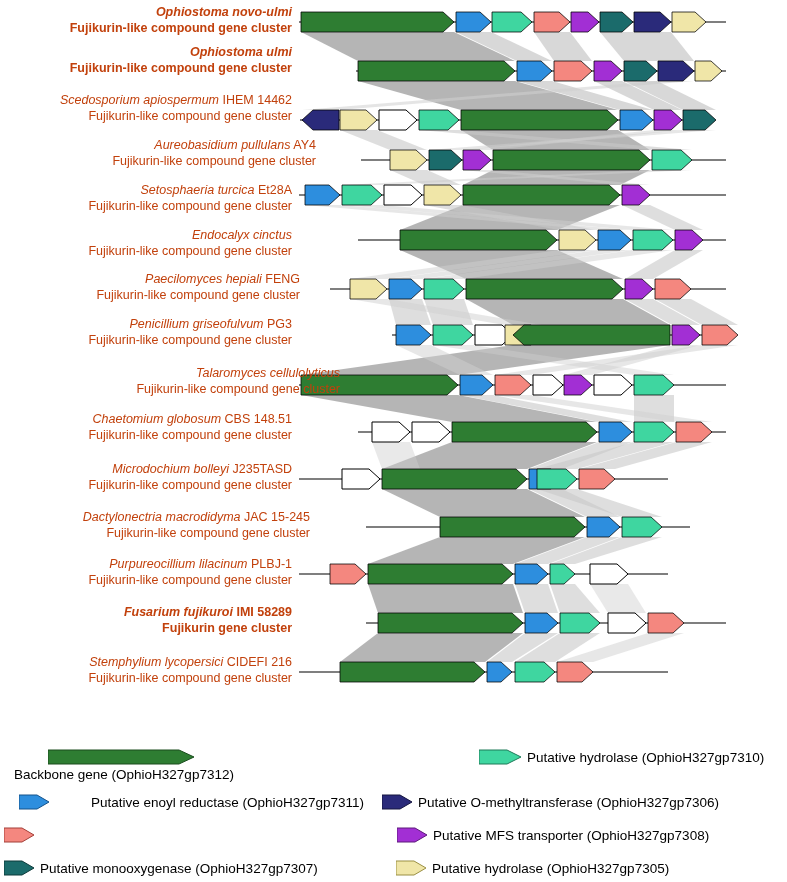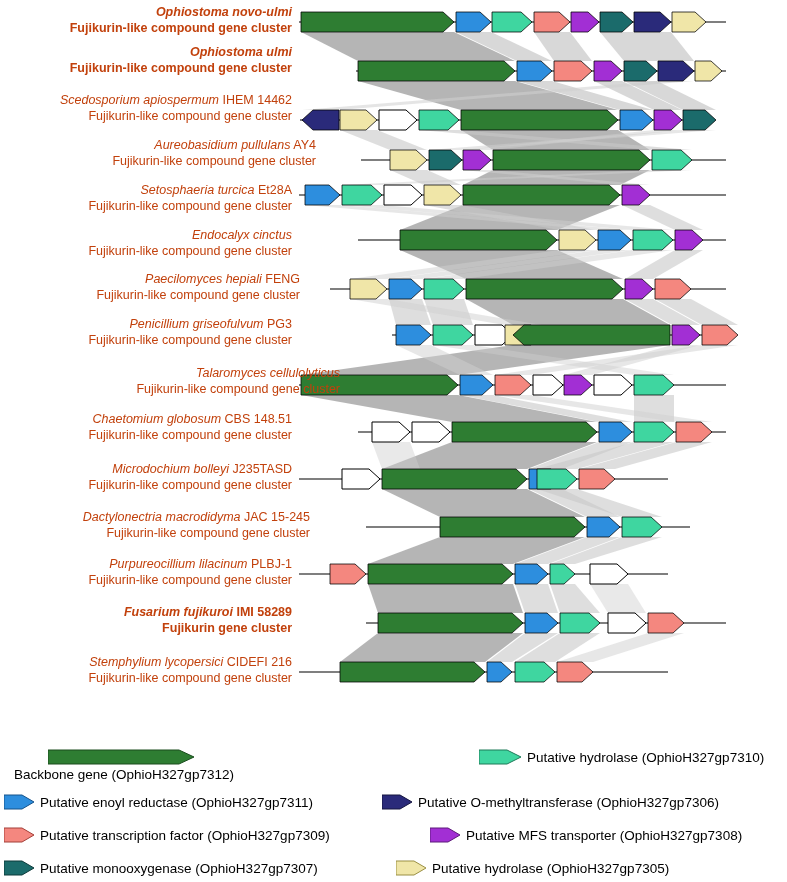--- a/index.html
+++ b/index.html
@@ -336,42 +336,41 @@
     <span class="lbl">Backbone gene (OphioH327gp7312)</span>
   </div>
 
   <div class="legend-item" style="left:455px; top:12px;padding-left:24px;">
     <svg class="legend-arrow" width="42" height="20" viewBox="0 0 42 20">
       <path d="M0,3 L28,3 L42,10 L28,17 L0,17 Z" fill="#3fd6a0" stroke="#1f7a58" stroke-width="1"></path>
     </svg>
     <span class="lbl">Putative hydrolase (OphioH327gp7310)</span>
   </div>
 
-  <div class="legend-item" style="left:4px; top:57px;">
+  <div class="legend-item" style="left:19px; top:57px;gap:36px;">
     <svg class="legend-arrow" width="30" height="20" viewBox="0 0 30 20">
       <path d="M0,3 L18,3 L30,10 L18,17 L0,17 Z" fill="#2d8ede" stroke="#15528a" stroke-width="1"></path>
     </svg>
     <span class="lbl">Putative enoyl reductase (OphioH327gp7311)</span>
   </div>
 
   <div class="legend-item" style="left:382px; top:57px;">
     <svg class="legend-arrow" width="30" height="20" viewBox="0 0 30 20">
       <path d="M0,3 L18,3 L30,10 L18,17 L0,17 Z" fill="#2a2a7a" stroke="#15153f" stroke-width="1"></path>
     </svg>
     <span class="lbl">Putative O-methyltransferase (OphioH327gp7306)</span>
   </div>
 
   <div class="legend-item" style="left:4px; top:90px;">
     <svg class="legend-arrow" width="30" height="20" viewBox="0 0 30 20">
       <path d="M0,3 L18,3 L30,10 L18,17 L0,17 Z" fill="#f4877f" stroke="#a33f38" stroke-width="1"></path>
     </svg>
-    <span class="lbl">Putative transcription factor (OphioH327gp7309)</span>
-  </div>
-
-  <div class="legend-item" style="left:430px; top:90px;">
+  </div>
+
+  <div class="legend-item" style="left:397px; top:90px;">
     <svg class="legend-arrow" width="30" height="20" viewBox="0 0 30 20">
       <path d="M0,3 L18,3 L30,10 L18,17 L0,17 Z" fill="#a22fd4" stroke="#5d1a7a" stroke-width="1"></path>
     </svg>
     <span class="lbl">Putative MFS transporter (OphioH327gp7308)</span>
   </div>
 
   <div class="legend-item" style="left:4px; top:123px;">
     <svg class="legend-arrow" width="30" height="20" viewBox="0 0 30 20">
       <path d="M0,3 L18,3 L30,10 L18,17 L0,17 Z" fill="#1b6b6b" stroke="#0d3a3a" stroke-width="1"></path>
     </svg>

